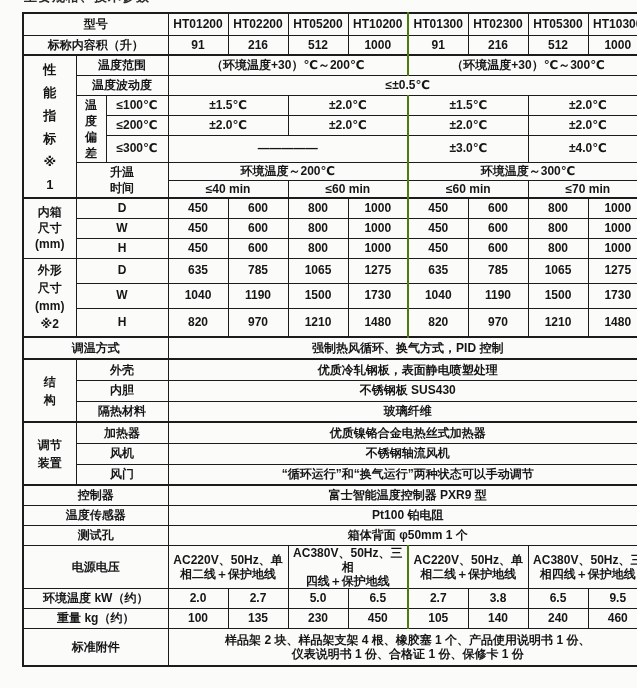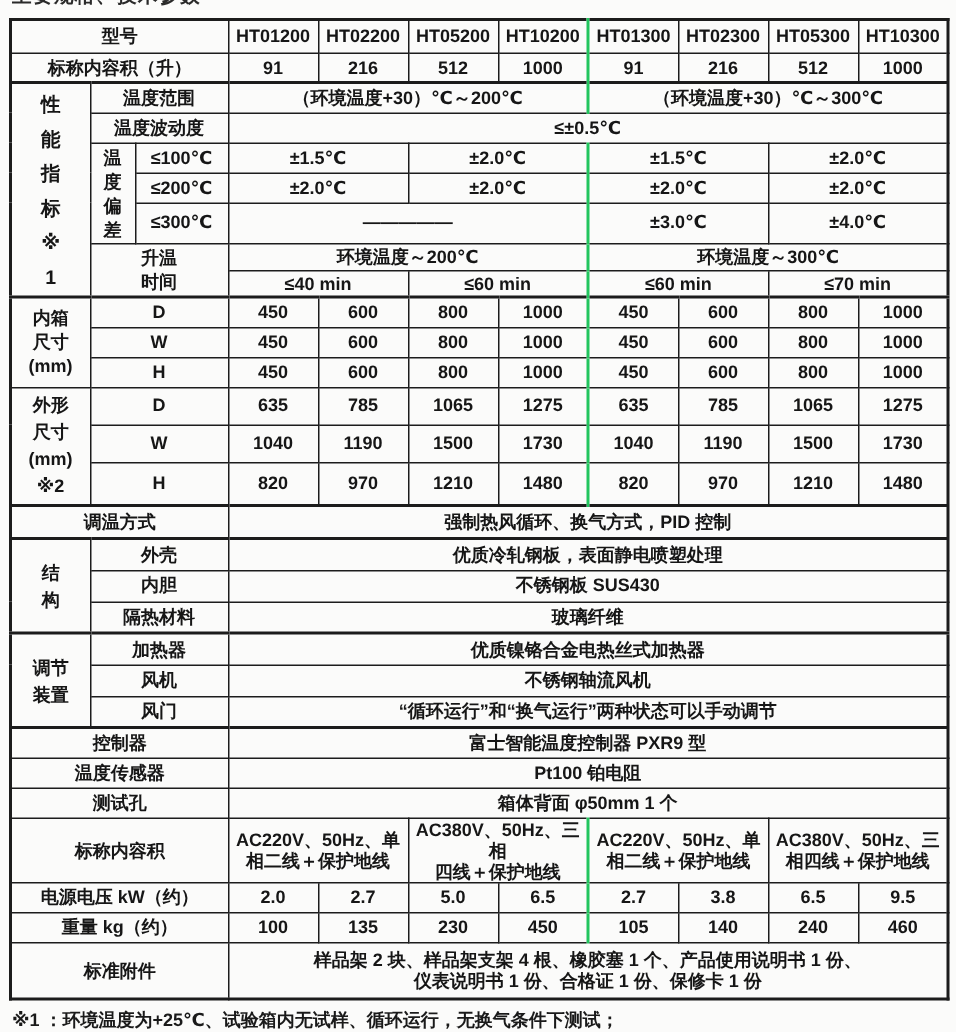--- a/index.html
+++ b/index.html
@@ -4,21 +4,21 @@
 <style>
   html,body{margin:0;padding:0;}
   body{
     width:637px;height:688px;
     background:#fbfbfa;
     font-family:"Liberation Sans","DejaVu Sans",sans-serif;
     font-weight:700;
     color:#161616;
     overflow:hidden;
   }
-  .page{padding:0 0 0 6px;}
+  .page{padding:0 0 0 22px;}
   .title-clip{
     height:9px;overflow:hidden;margin:0 0 3px 2px;
     font-size:13px;color:#2a2a2a;letter-spacing:1px;
   }
   .title-clip span{display:block;margin-top:-12px;}
   table.spec{
     border-collapse:collapse;
     table-layout:fixed;
     width:625px;
     border:2px solid #1c1c1c;
@@ -31,21 +31,21 @@
     line-height:1.18;
     padding:0 1px;
     overflow:hidden;
   }
   .ml{white-space:pre-line;}
   .vlab{white-space:pre-line;}
   .vlab.perf{line-height:23px;font-size:13px;}
   .vlab.dev{line-height:16px;}
   .vlab.lh17{line-height:16px;margin-left:36px;}
   .vlab.lh19{line-height:18px;margin-left:32px;}
-  .gsep{border-left:2px solid #22c55e;}
+  .gsep{border-left:2px solid #4d7c0f;}
   tr.thick td{border-top:2px solid #1c1c1c;}
   .h18{height:18px}.h20{height:20px}.h21{height:21px}.h22{height:22px}
   .h25{height:25px}.h27{height:27px}.h29{height:29px}.h36{height:36px}.h38{height:38px}
   .footnotes{margin:5px 0 0 2px;font-size:12px;line-height:16px;color:#1a1a1a;}
 </style>
 </head>
 <body>
 
 <div class="page">
 
@@ -272,33 +272,33 @@
       <tr class="h20">
         <td colspan="3">温度传感器</td>
         <td colspan="8">Pt100 铂电阻</td>
       </tr>
       <tr class="h20">
         <td colspan="3">测试孔</td>
         <td colspan="8">箱体背面 φ50mm 1 个</td>
       </tr>
 
       <tr class="h36">
-        <td colspan="3">标称内容积</td>
+        <td colspan="3">电源电压</td>
         <td colspan="2" class="ml">AC220V、50Hz、单
 相二线＋保护地线</td>
         <td colspan="2" class="ml">AC380V、50Hz、三相
 四线＋保护地线</td>
         <td colspan="2" class="ml gsep">AC220V、50Hz、单
 相二线＋保护地线</td>
         <td colspan="2" class="ml">AC380V、50Hz、三
 相四线＋保护地线</td>
       </tr>
 
       <tr class="h20">
-        <td colspan="3">电源电压 kW（约）</td>
+        <td colspan="3">环境温度 kW（约）</td>
         <td>2.0</td>
         <td>2.7</td>
         <td>5.0</td>
         <td>6.5</td>
         <td class="gsep">2.7</td>
         <td>3.8</td>
         <td>6.5</td>
         <td>9.5</td>
       </tr>
 
@@ -316,18 +316,14 @@
 
       <tr class="h38">
         <td colspan="3">标准附件</td>
         <td colspan="8" class="ml">样品架 2 块、样品架支架 4 根、橡胶塞 1 个、产品使用说明书 1 份、
 仪表说明书 1 份、合格证 1 份、保修卡 1 份</td>
       </tr>
 
     </tbody>
   </table>
 
-  <div class="footnotes">
-    <div>※1 ：环境温度为+25℃、试验箱内无试样、循环运行，无换气条件下测试；</div>
-
-  </div>
 
 </div>
 
 </body></html>

